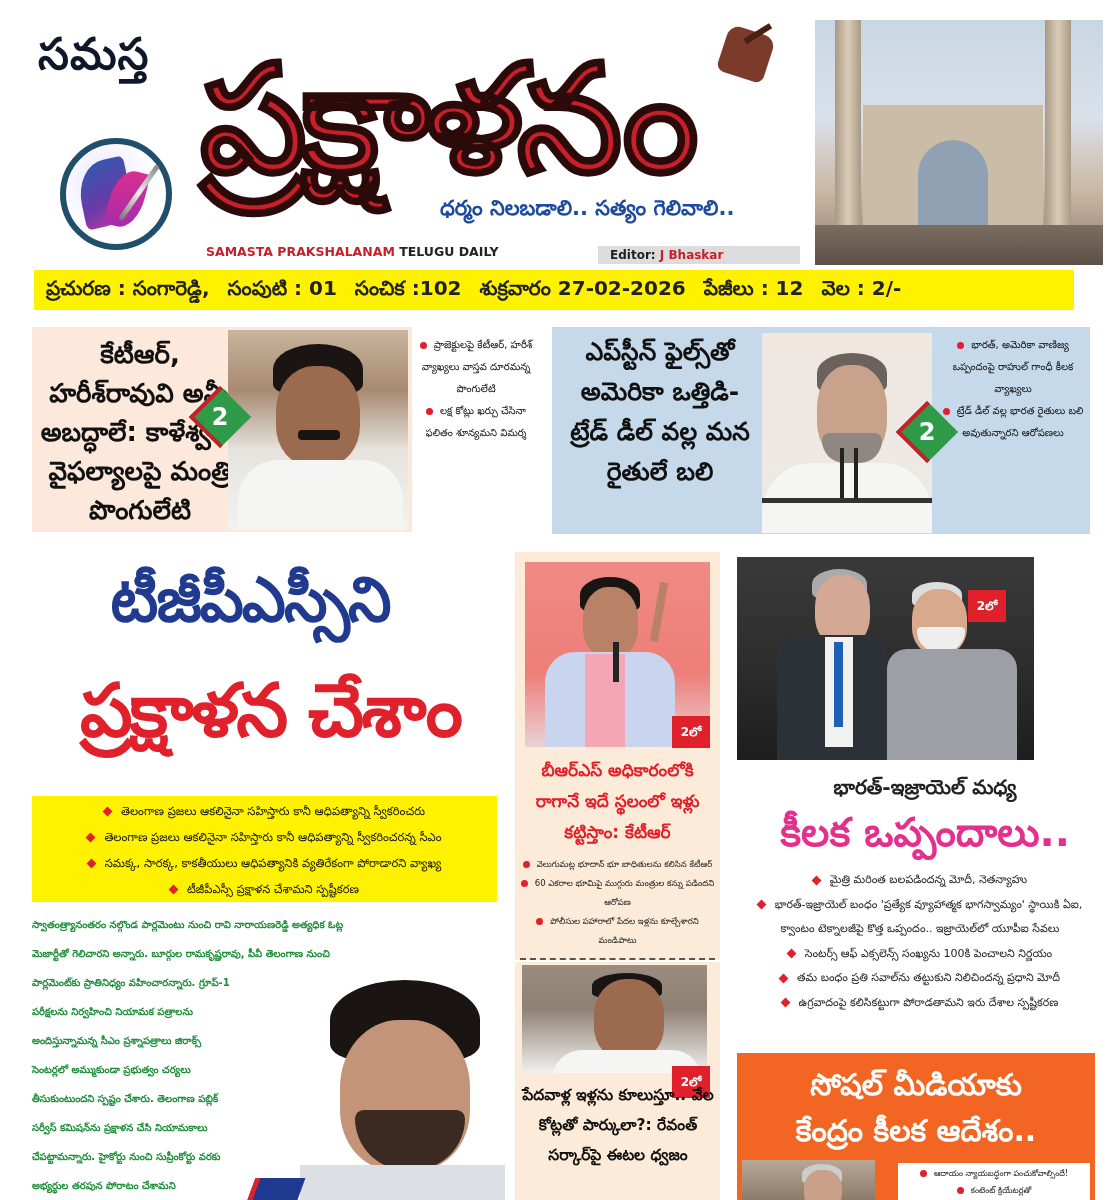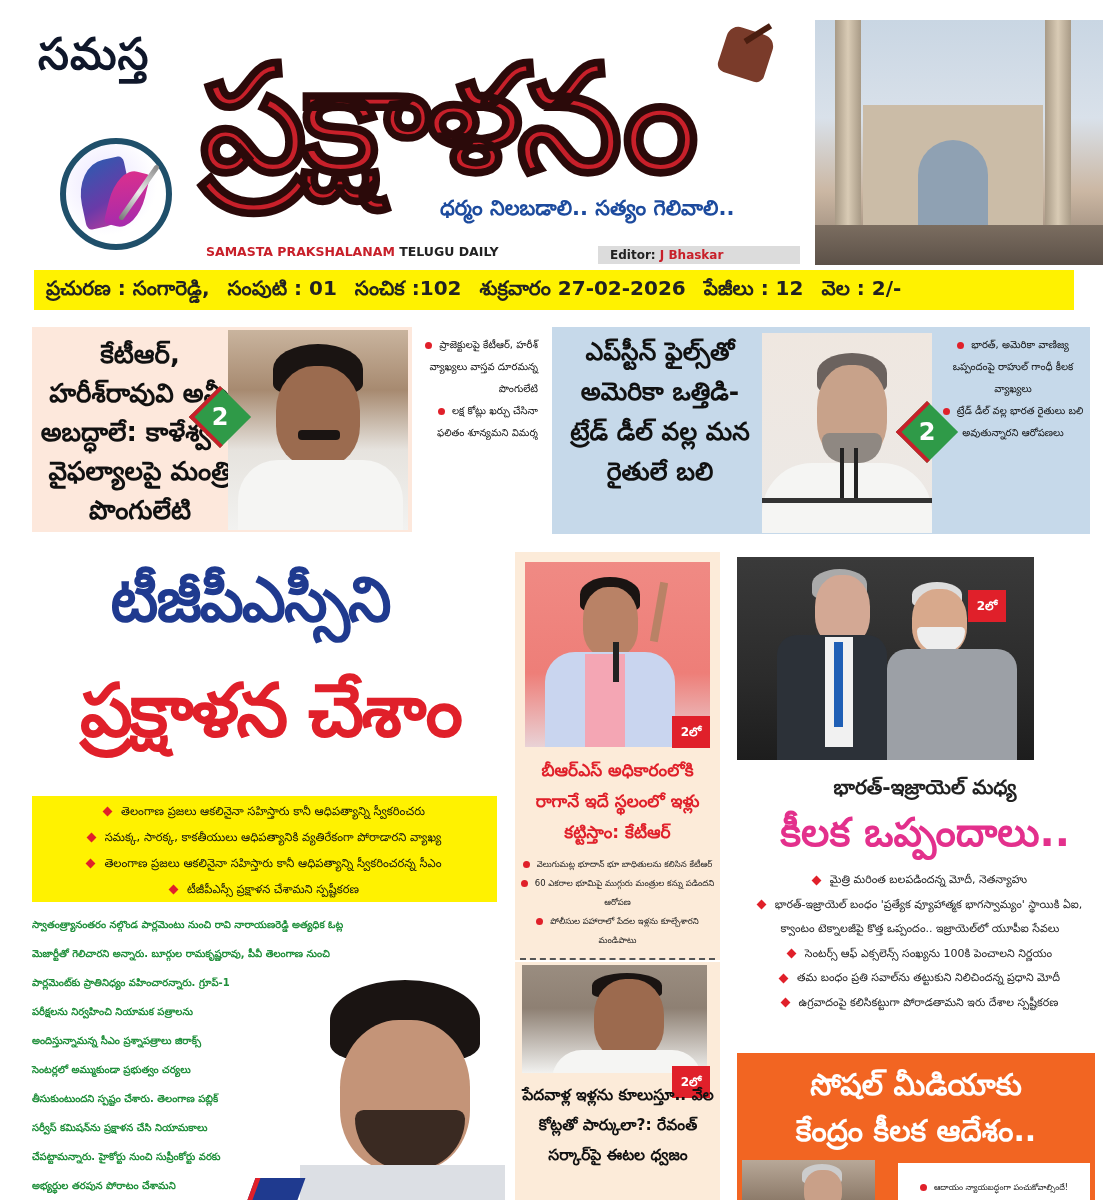--- a/index.html
+++ b/index.html
@@ -43,21 +43,21 @@
   .infobar { left: 34px; top: 270px; width: 1040px; height: 40px; background: #fff200; display: flex; align-items: center;
     padding: 0 12px; font-size: 20px; font-weight: bold; color: #222; white-space: nowrap; gap: 18px; }
 
   
   .story1 { left: 32px; top: 327px; width: 380px; height: 205px; background: #fde8dc; }
   .story1-head { left: 40px; top: 335px; width: 200px; font-size: 26px; font-weight: bold; line-height: 39px; text-align: center; color: #111; }
   .story1-photo { left: 228px; top: 330px; width: 180px; height: 200px; background: linear-gradient(180deg,#c9b49e 0%, #a78a70 30%, #e6e3de 60%, #f2f2f0 100%); overflow:hidden; }
   .face { position:absolute; border-radius: 45% 45% 40% 40%; background: #9b6b4f; }
   .hair { position:absolute; border-radius: 50% 50% 20% 20%; background: #1a1412; }
   .shirt { position:absolute; background: #f5f5f3; }
-  .story1-bullets { left: 414px; top: 330px; width: 124px; height: 202px; background: #fff; font-size: 10px; line-height: 22px; text-align: right; padding-top: 4px; }
+  .story1-bullets { left: 414px; top: 330px; width: 124px; height: 202px; background: #fff; font-size: 10px; line-height: 22px; text-align: center; padding-top: 4px; }
 
   .badge2 { width: 44px; height: 44px; background: #2f9a48; transform: rotate(45deg); border-left: 4px solid #c8202a; border-bottom: 4px solid #c8202a; }
   .badge2-num { color: #fff; font-size: 24px; font-weight: bold; width: 44px; text-align: center; line-height: 44px; }
 
   .story2 { left: 552px; top: 327px; width: 538px; height: 207px; background: #c6d9ea; }
   .story2-head { left: 560px; top: 332px; width: 200px; font-size: 25px; font-weight: bold; line-height: 40px; text-align: center; color: #111; }
   .story2-photo { left: 762px; top: 333px; width: 170px; height: 200px; background: linear-gradient(180deg, #efe7e0 0%, #ece9e6 100%); overflow:hidden; }
   .story2-bullets { left: 938px; top: 330px; width: 150px; height: 200px; font-size: 10px; line-height: 22px; text-align: center; padding-top: 4px; }
 
   .dot { display: inline-block; width: 7px; height: 7px; border-radius: 50%; background: #e0202a; margin-right: 7px; vertical-align: middle; }
@@ -88,21 +88,21 @@
 
   
   .modi-photo { left: 737px; top: 557px; width: 297px; height: 203px; background: linear-gradient(180deg,#3a3a3a 0%, #2b2b2b 60%, #1d1d1d 100%); overflow:hidden; }
   .israel-head1 { left: 740px; top: 770px; width: 370px; text-align: center; font-size: 20px; font-weight: bold; color: #222; line-height: 34px; }
   .israel-head2 { left: 740px; top: 804px; width: 370px; text-align: center; font-size: 40px; font-weight: bold; color: #e3308c; line-height: 56px; }
   .israel-bullets { left: 740px; top: 868px; width: 360px; font-size: 11px; line-height: 24.5px; text-align: center; color: #222; }
 
   .social-box { left: 737px; top: 1053px; width: 358px; height: 147px; background: #f26522; }
   .social-head { left: 737px; top: 1062px; width: 358px; text-align: center; font-size: 30px; font-weight: bold; color: #fff; line-height: 46px; }
   .social-photo { left: 742px; top: 1160px; width: 133px; height: 40px; background: linear-gradient(180deg,#b8a898,#8d7b6a); overflow: hidden; }
-  .social-bullets { left: 898px; top: 1163px; width: 192px; height: 37px; background: #fff; font-size: 8px; line-height: 17px; text-align: center; padding-top: 16px; }
+  .social-bullets { left: 898px; top: 1163px; width: 192px; height: 37px; background: #fff; font-size: 8px; line-height: 17px; text-align: center; padding-top: 2px; }
 </style>
 </head>
 <body>
 
 <div class="abs samasta">సమస్త</div>
 <div class="abs emblem">
   <div class="wing1"></div>
     <div class="wing2"></div>
     <div class="pen"></div>
 </div>
@@ -167,22 +167,22 @@
 <div class="abs badge2-num" style="left:905px;top:410px;">2</div>
 <div class="abs story2-bullets">
   <div><span class="dot"></span><span>భారత్, అమెరికా వాణిజ్య ఒప్పందంపై రాహుల్ గాంధీ కీలక వ్యాఖ్యలు</span></div>
   <div><span class="dot"></span><span>ట్రేడ్ డీల్ వల్ల భారత రైతులు బలి అవుతున్నారని ఆరోపణలు</span></div>
 </div>
 
 <div class="abs main-head1">టీజీపీఎస్సీని</div>
 <div class="abs main-head2">ప్రక్షాళన చేశాం</div>
 <div class="abs main-bullets">
   <div><span class="diamond"></span><span>తెలంగాణ ప్రజలు ఆకలినైనా సహిస్తారు కానీ ఆధిపత్యాన్ని స్వీకరించరు</span></div>
+  <div><span class="diamond"></span><span>తెలంగాణ ప్రజలు ఆకలినైనా సహిస్తారు కానీ ఆధిపత్యాన్ని స్వీకరించరన్న సీఎం</span></div>
   <div><span class="diamond"></span><span>సమక్క, సారక్క, కాకతీయులు ఆధిపత్యానికి వ్యతిరేకంగా పోరాడారని వ్యాఖ్య</span></div>
-  <div><span class="diamond"></span><span>తెలంగాణ ప్రజలు ఆకలినైనా సహిస్తారు కానీ ఆధిపత్యాన్ని స్వీకరించరన్న సీఎం</span></div>
   <div><span class="diamond"></span><span>టీజీపీఎస్సీ ప్రక్షాళన చేశామని స్పష్టీకరణ</span></div>
 </div>
 <div class="abs revanth-photo">
   <div class="hair" style="left:30px;top:0;width:150px;height:80px;"></div>
   <div class="face" style="left:40px;top:40px;width:130px;height:150px;background:#c49478;"></div>
   <div class="hair" style="left:55px;top:130px;width:110px;height:60px;background:#3a2a22;border-radius:10px 10px 60px 60px;"></div>
   <div class="shirt" style="left:0;top:185px;width:205px;height:40px;background:#dcdfe4;"></div>
 </div>
 <div class="abs body-text">
   <div>స్వాతంత్ర్యానంతరం నల్గొండ పార్లమెంటు నుంచి రావి నారాయణరెడ్డి అత్యధిక ఓట్ల</div>

